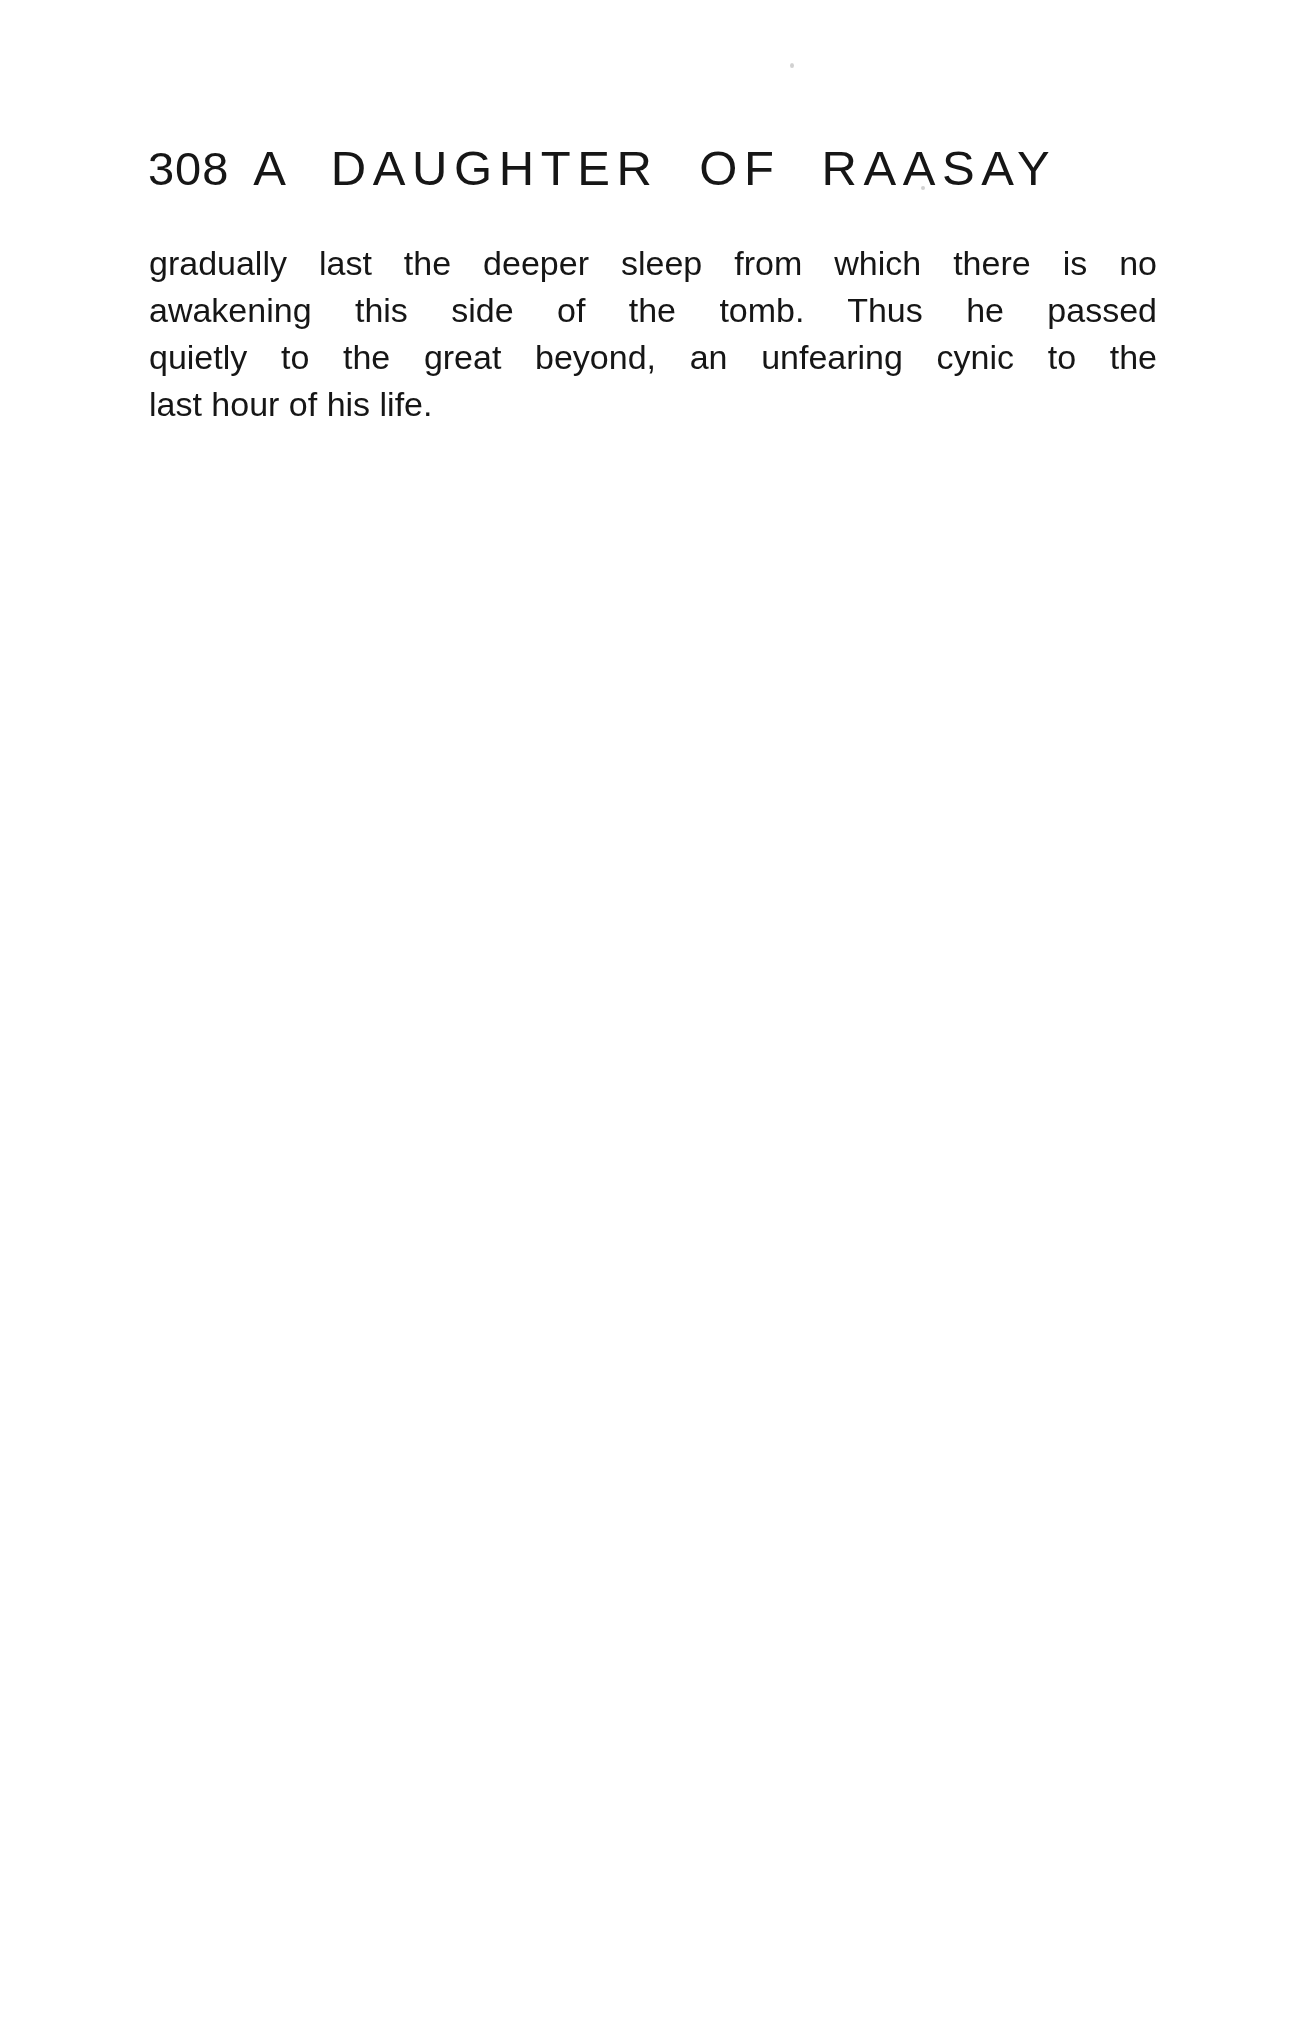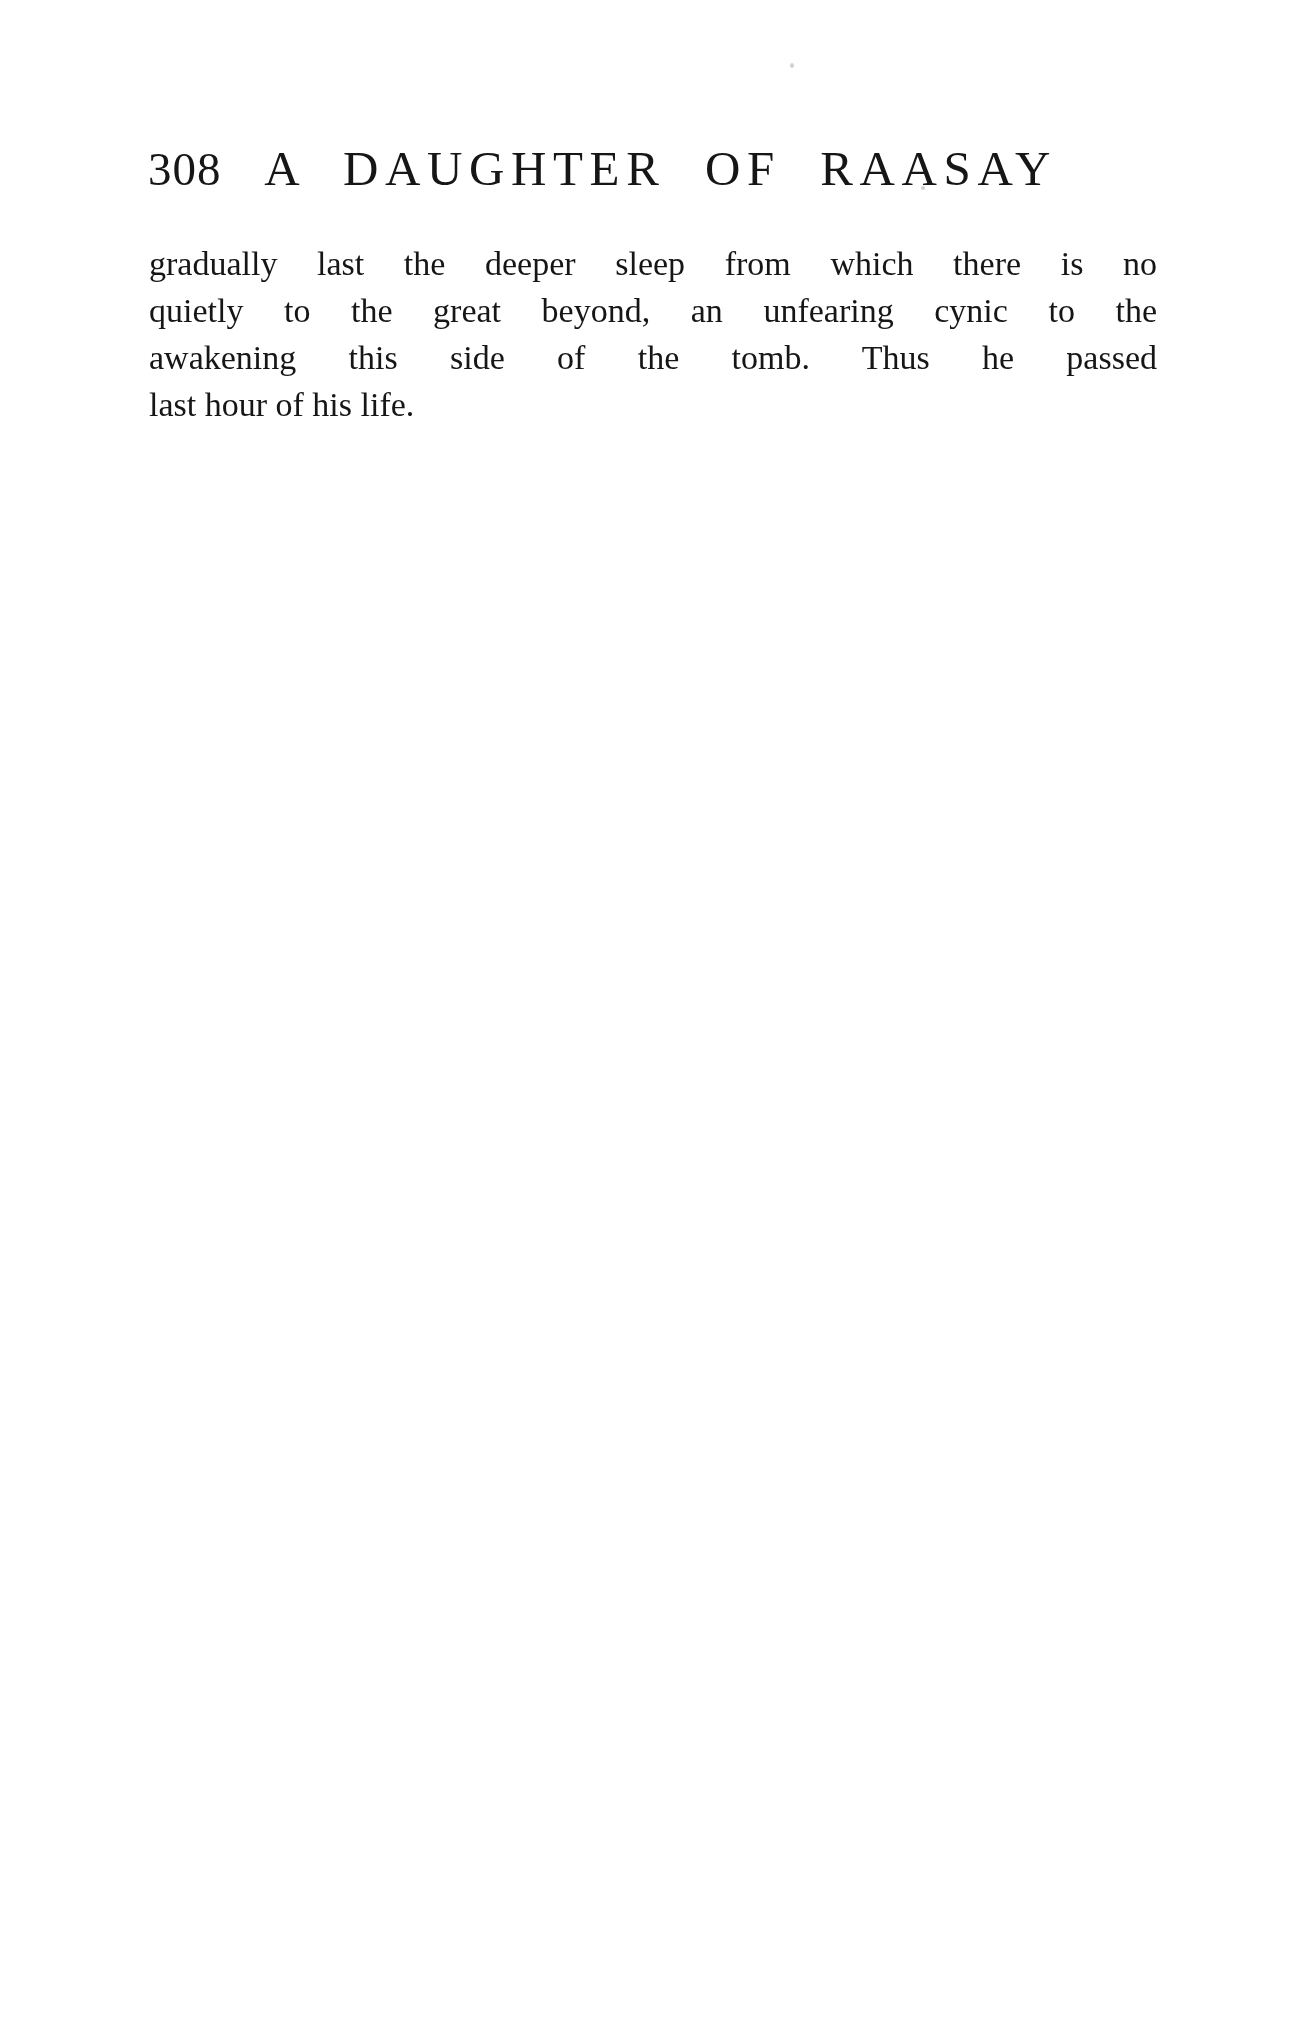--- a/index.html
+++ b/index.html
@@ -6,40 +6,40 @@
     margin: 0;
     padding: 0;
     background: #e9e9e9;
   }
   .page {
     position: relative;
     width: 1295px;
     height: 2042px;
     background: #ffffff;
     overflow: hidden;
-    font-family: Liberation Serif, serif;
+    font-family: Liberation Sans, sans-serif;
     color: #161616;
   }
   
   .running-head {
     position: absolute;
     left: 148px;
     top: 140px;
     width: 1000px;
     display: flex;
     align-items: baseline;
     white-space: nowrap;
   }
   .folio {
     font-size: 47px;
     letter-spacing: 0.02em;
     font-feature-settings: "onum" 1; 
   }
   .running-title {
-    margin-left: 43px;
+    margin-left: 24px;
     font-size: 49px;
     font-weight: bold;
     font-weight: 500;
     letter-spacing: 0.135em;
     word-spacing: 0.42em;
   }
   
   .body-text {
     position: absolute;
     left: 149px;
@@ -71,21 +71,21 @@
 
 <div class="page">
 
   <header class="running-head">
     <span class="folio">308</span>
     <span class="running-title">A DAUGHTER OF RAASAY</span>
   </header>
 
   <main class="body-text">
     <div class="para-line">gradually last the deeper sleep from which there is no</div>
+    <div class="para-line">awakening this side of the tomb.  Thus he passed</div>
     <div class="para-line">quietly to the great beyond, an unfearing cynic to the</div>
-    <div class="para-line">awakening this side of the tomb.  Thus he passed</div>
     <div class="para-line last-line">last hour of his life.</div>
   </main>
 
   <span class="speck speck-1"></span>
   <span class="speck speck-2"></span>
 
 </div>
 
 </body></html>

